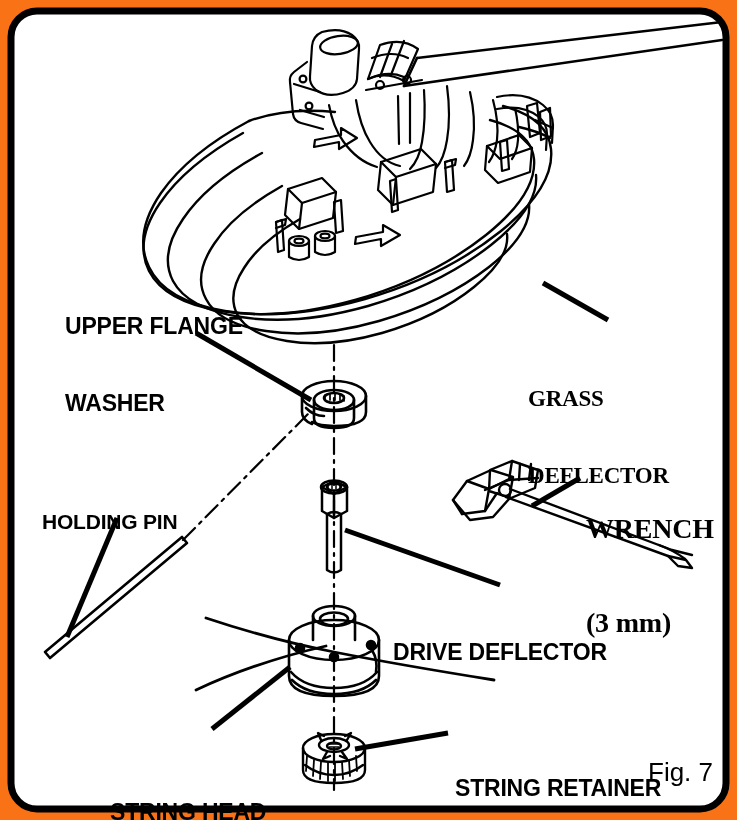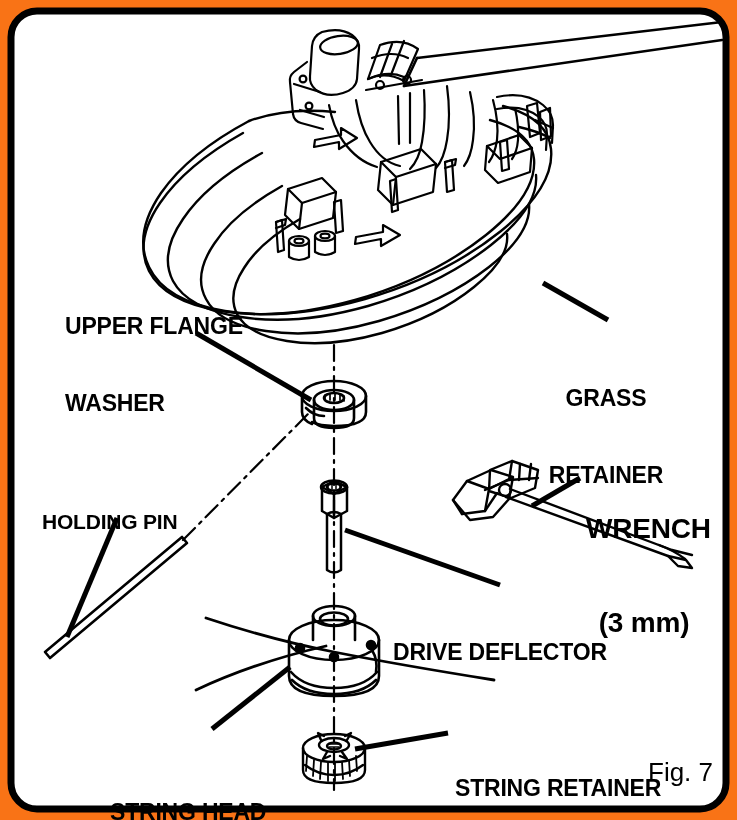--- a/index.html
+++ b/index.html
@@ -3,21 +3,21 @@
 <meta charset="utf-8">
 <style>
   html,body{margin:0;padding:0;background:#fff;}
   body{width:737px;height:820px;overflow:hidden;
        font-family:"Liberation Sans","DejaVu Sans",sans-serif;}
   #fig{position:relative;width:737px;height:820px;background:#f97316;}
   #art{position:absolute;left:0;top:0;}
   .lbl{position:absolute;font-weight:bold;color:#000;
        font-family:"Liberation Sans","DejaVu Sans",sans-serif;
        letter-spacing:-0.2px;white-space:pre;line-height:1.12;}
-  .lbl.c{text-align:center;}
+  .lbl.c{font-family:Liberation Serif, serif;}
   #fignum{position:absolute;font-weight:normal;color:#000;
           font-family:"Liberation Sans","DejaVu Sans",sans-serif;}
 </style>
 </head>
 <body>
 
 <div id="fig">
 
   <svg id="art" width="737" height="820" viewBox="0 0 737 820">
 
@@ -268,21 +268,21 @@
     </g>
   </svg>
 
   <div class="lbl" style="left:65px;top:262px;font-size:23px;">
     <div>UPPER FLANGE</div>
     <div class="c">WASHER</div>
   </div>
 
   <div class="lbl c" style="left:528px;top:334px;font-size:23px;width:156px;">
     <div>GRASS</div>
-    <div>RETAINER</div>
+    <div>DEFLECTOR</div>
   </div>
 
   <div class="lbl" style="left:42px;top:463px;font-size:21px;">
     <div>HOLDING PIN</div>
   </div>
 
   <div class="lbl c" style="left:586px;top:450px;font-size:28px;width:116px;">
     <div>WRENCH</div>
     <div>(3 mm)</div>
   </div>

